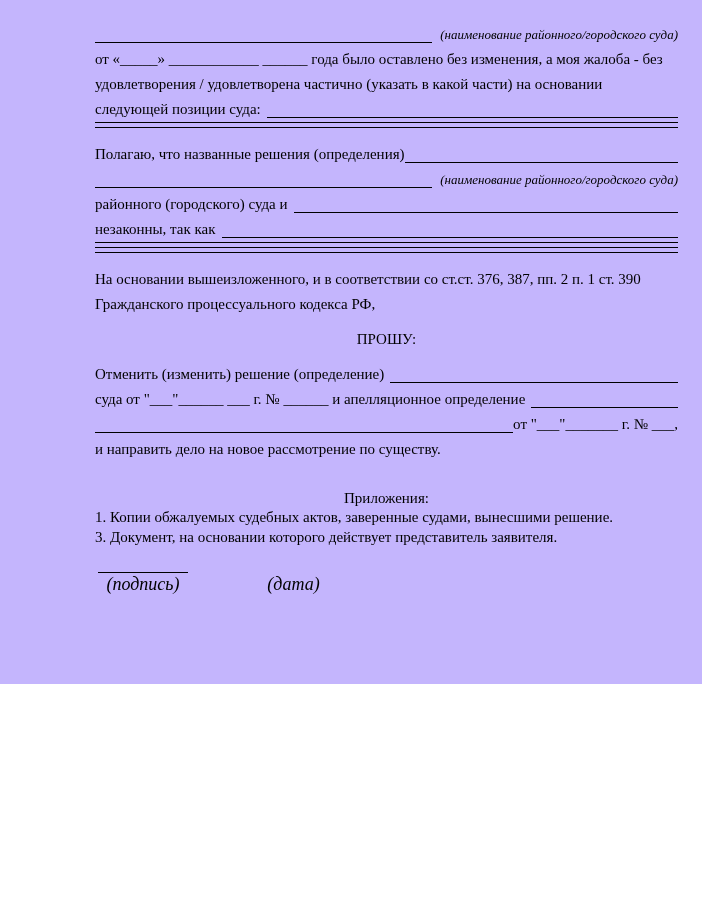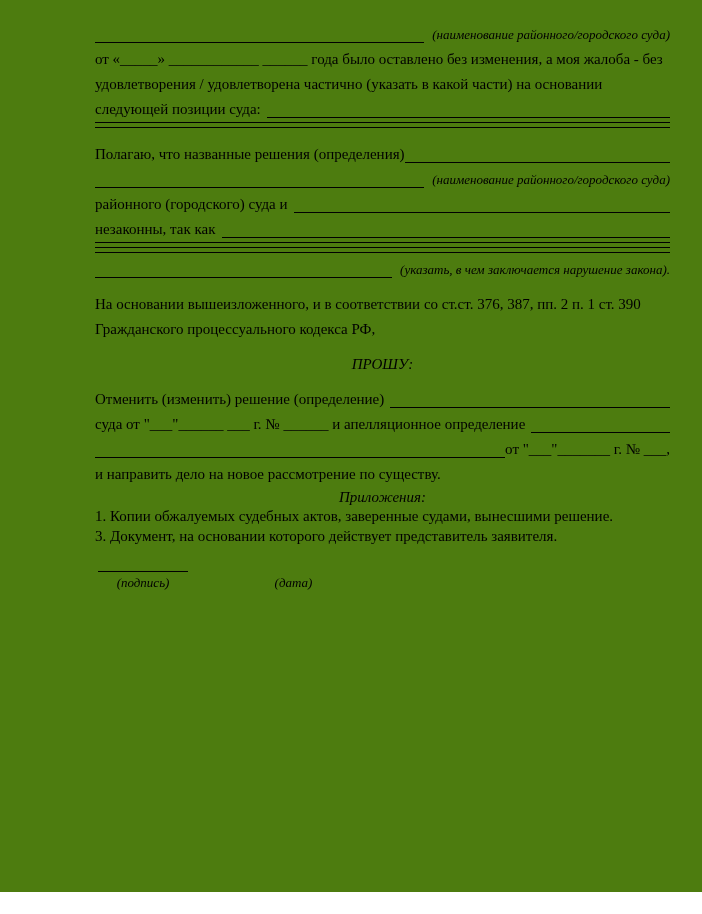--- a/index.html
+++ b/index.html
@@ -1,23 +1,23 @@
 <!DOCTYPE html>
 <html><head>
 <meta charset="utf-8">
 <style>
   * { margin: 0; padding: 0; box-sizing: border-box; }
   html, body { background: #ffffff; }
   .page {
     position: relative;
     width: 702px;
-    height: 892px;
-    background: #4d7c0f;
+    height: 684px;
+    background: #c4b5fd;
     color: #000000;
-    padding: 22px 32px 0 95px;
+    padding: 22px 24px 0 95px;
     font-family: "Liberation Serif", "DejaVu Serif", serif;
     font-size: 15px;
     overflow: hidden;
   }
   .line {
     display: flex;
     align-items: flex-end;
     line-height: 25px;
     white-space: pre;
   }
@@ -29,33 +29,33 @@
     margin-bottom: 4px;
     min-width: 20px;
   }
   .fill.gap { margin-left: 6px; }
   .ann {
     font-style: italic;
     font-size: 13px;
     line-height: 25px;
   }
   .fill + .ann { margin-left: 8px; }
-  .center { justify-content: center; text-align: center; font-style: italic; }
+  .center { justify-content: center; text-align: center; }
   .mt25 { margin-top: 10px; }
-  .attach-heading { line-height: 20px; }
+  .attach-heading { margin-top: 26px; line-height: 20px; }
   .attach { line-height: 19.5px; }
   .sigrow { display: flex; margin-top: 24px; }
   .sigcol { display: flex; flex-direction: column; }
   .sigcol-1 { margin-left: 3px; width: 90px; }
   .sigcol-2 { margin-left: 25px; width: 175px; }
   .sigcol-3 { margin-left: 24px; width: 163px; align-items: center; }
   .sigline { border-bottom: 1px solid #000; height: 2px; }
   .siglabel {
     font-style: italic;
-    font-size: 13px;
+    font-size: 18px;
     text-align: center;
     line-height: 18px;
     margin-top: 2px;
   }
 </style>
 </head>
 <body>
 
 <div class="page">
 
@@ -111,24 +111,20 @@
   </div>
 
   <div class="line">
     <span class="fill"></span>
   </div>
 
   <div class="line">
     <span class="fill"></span>
   </div>
 
-  <div class="line">
-    <span class="fill"></span>
-    <span class="ann">(указать, в чем заключается нарушение закона).</span>
-  </div>
 
   <div class="line block mt25">
     <span class="t">На основании вышеизложенного, и в соответствии со ст.ст. 376, 387, пп. 2 п. 1 ст. 390</span>
   </div>
 
   <div class="line block">
     <span class="t">Гражданского процессуального кодекса РФ,</span>
   </div>
 
   <div class="line center mt25">

